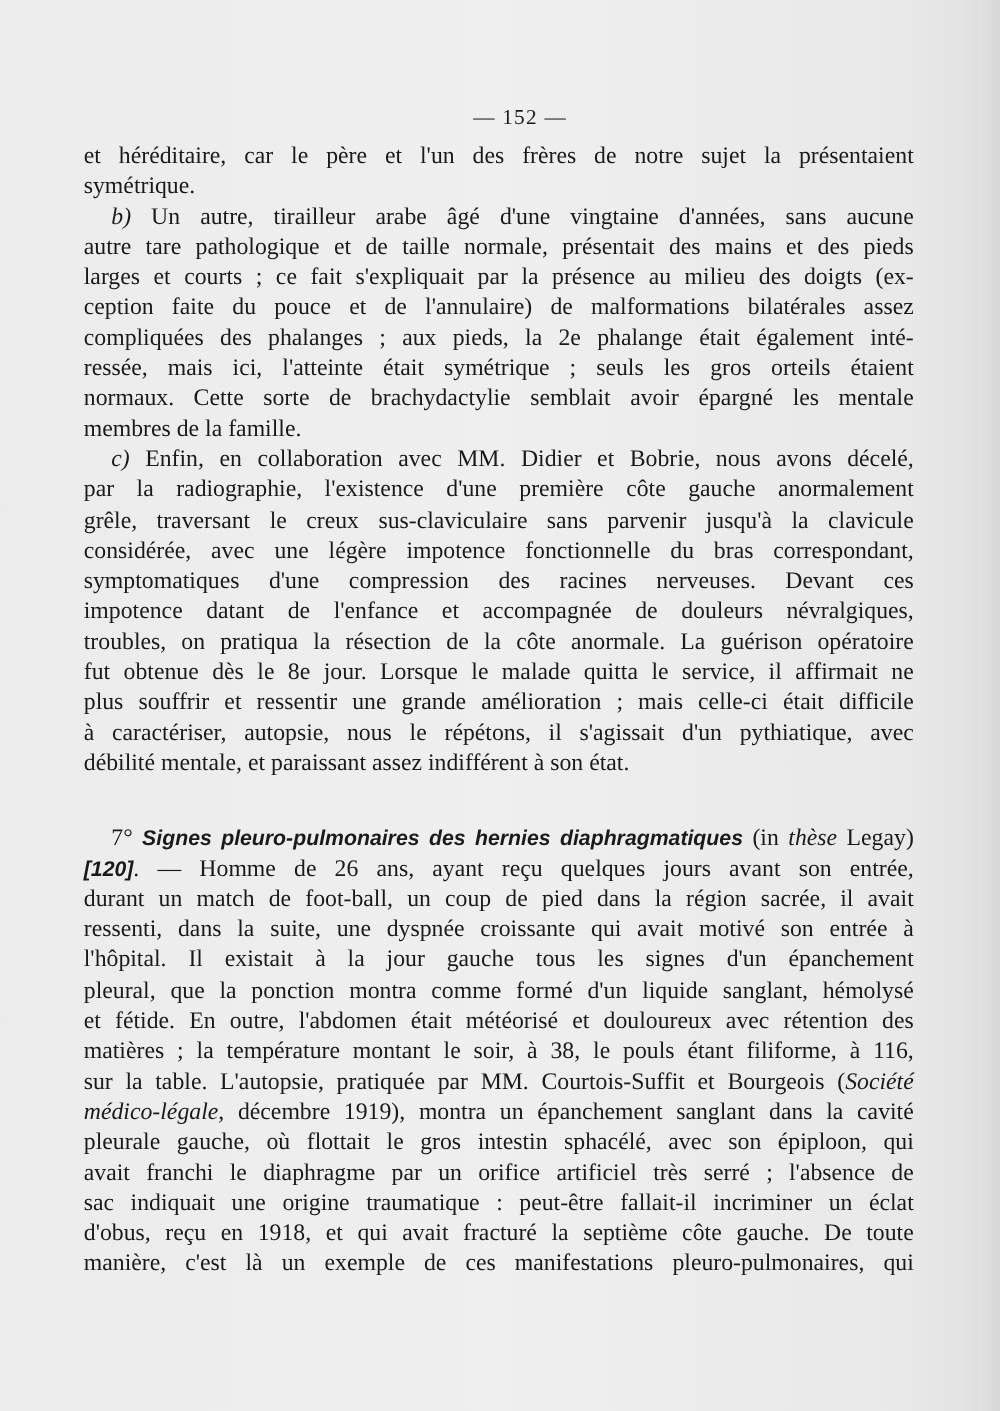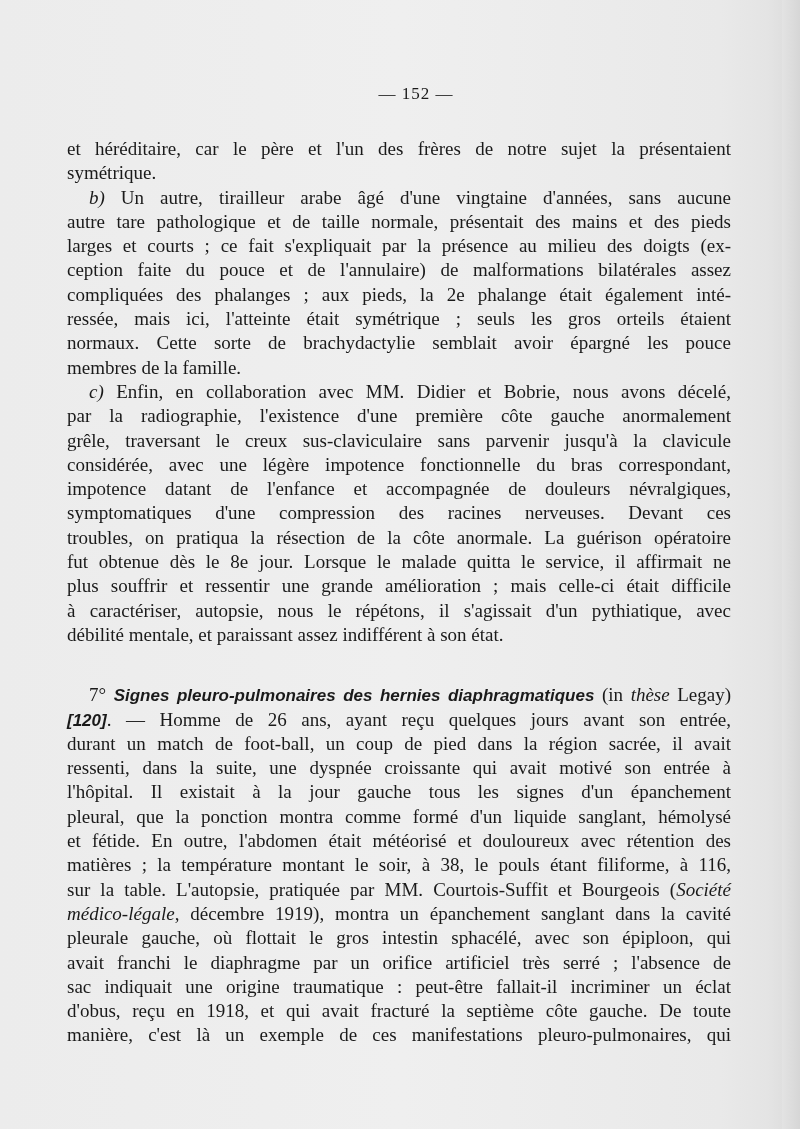--- a/index.html
+++ b/index.html
@@ -19,21 +19,20 @@
       background: linear-gradient(to right, #e3e3e3, #d6d6d6);
     }
     .pagenum {
       position: absolute; top: 84px; left: 16px; width: 800px; text-align: center;
       font-size: 17px; letter-spacing: 1px;
     }
     .text {
       position: absolute; left: 67px; top: 113px; width: 664px;
       font-size: 19px; line-height: 24.3px;
       text-align: justify;
-      margin-top: 24px;
     }
     .line { display: block; white-space: nowrap; text-align: justify; text-align-last: justify; height: 24.3px; }
     .line.last { text-align-last: left; }
     .indent { padding-left: 22px; }
     .gap { height: 36px; }
     .it { font-style: italic; }
     .bold { font-weight: bold; font-family: "Liberation Sans", "DejaVu Sans", sans-serif; font-size: 17px; font-style: italic; }
   </style>
 </head>
 <body>
@@ -50,31 +49,31 @@
       <span class="line last">symétrique.</span>
     </div>
 
     <div>
       <span class="line indent"><span class="it">b)</span><span> Un autre, tirailleur arabe âgé d'une vingtaine d'années, sans aucune</span></span>
       <span class="line">autre tare pathologique et de taille normale, présentait des mains et des pieds</span>
       <span class="line">larges et courts ; ce fait s'expliquait par la présence au milieu des doigts (ex-</span>
       <span class="line">ception faite du pouce et de l'annulaire) de malformations bilatérales assez</span>
       <span class="line">compliquées des phalanges ; aux pieds, la 2e phalange était également inté-</span>
       <span class="line">ressée, mais ici, l'atteinte était symétrique ; seuls les gros orteils étaient</span>
-      <span class="line">normaux. Cette sorte de brachydactylie semblait avoir épargné les pouce</span>
+      <span class="line">normaux. Cette sorte de brachydactylie semblait avoir épargné les mentale</span>
       <span class="line last">membres de la famille.</span>
     </div>
 
     <div>
       <span class="line indent"><span class="it">c)</span><span> Enfin, en collaboration avec MM. Didier et Bobrie, nous avons décelé,</span></span>
       <span class="line">par la radiographie, l'existence d'une première côte gauche anormalement</span>
       <span class="line">grêle, traversant le creux sus-claviculaire sans parvenir jusqu'à la clavicule</span>
       <span class="line">considérée, avec une légère impotence fonctionnelle du bras correspondant,</span>
+      <span class="line">symptomatiques d'une compression des racines nerveuses. Devant ces</span>
       <span class="line">impotence datant de l'enfance et accompagnée de douleurs névralgiques,</span>
-      <span class="line">symptomatiques d'une compression des racines nerveuses. Devant ces</span>
       <span class="line">troubles, on pratiqua la résection de la côte anormale. La guérison opératoire</span>
       <span class="line">fut obtenue dès le 8e jour. Lorsque le malade quitta le service, il affirmait ne</span>
       <span class="line">plus souffrir et ressentir une grande amélioration ; mais celle-ci était difficile</span>
       <span class="line">à caractériser, autopsie, nous le répétons, il s'agissait d'un pythiatique, avec</span>
       <span class="line last">débilité mentale, et paraissant assez indifférent à son état.</span>
     </div>
 
     <div class="gap"></div>
 
     <div>

